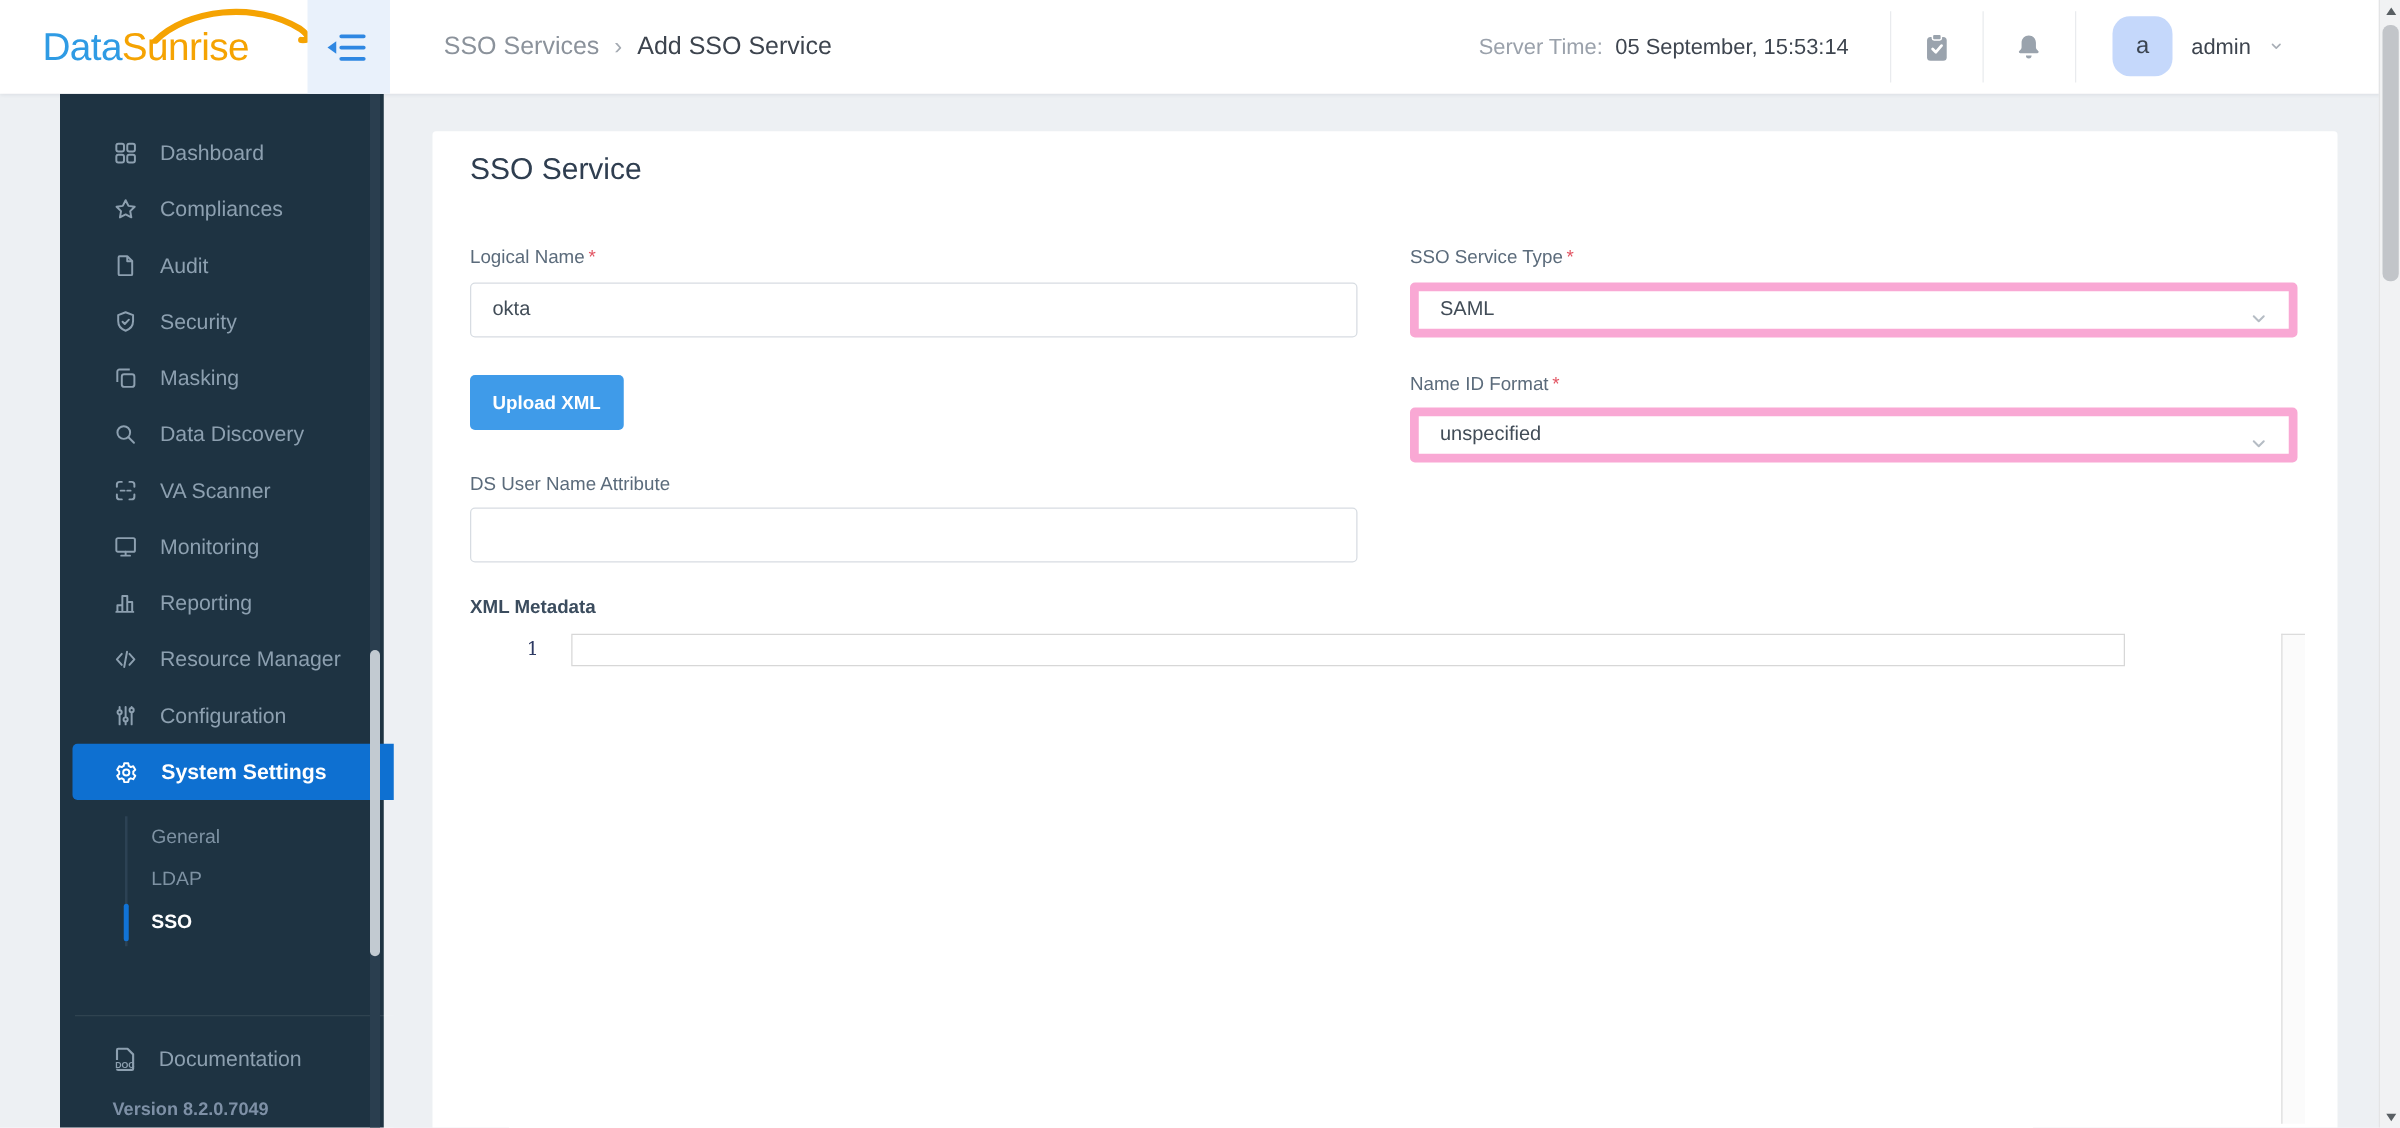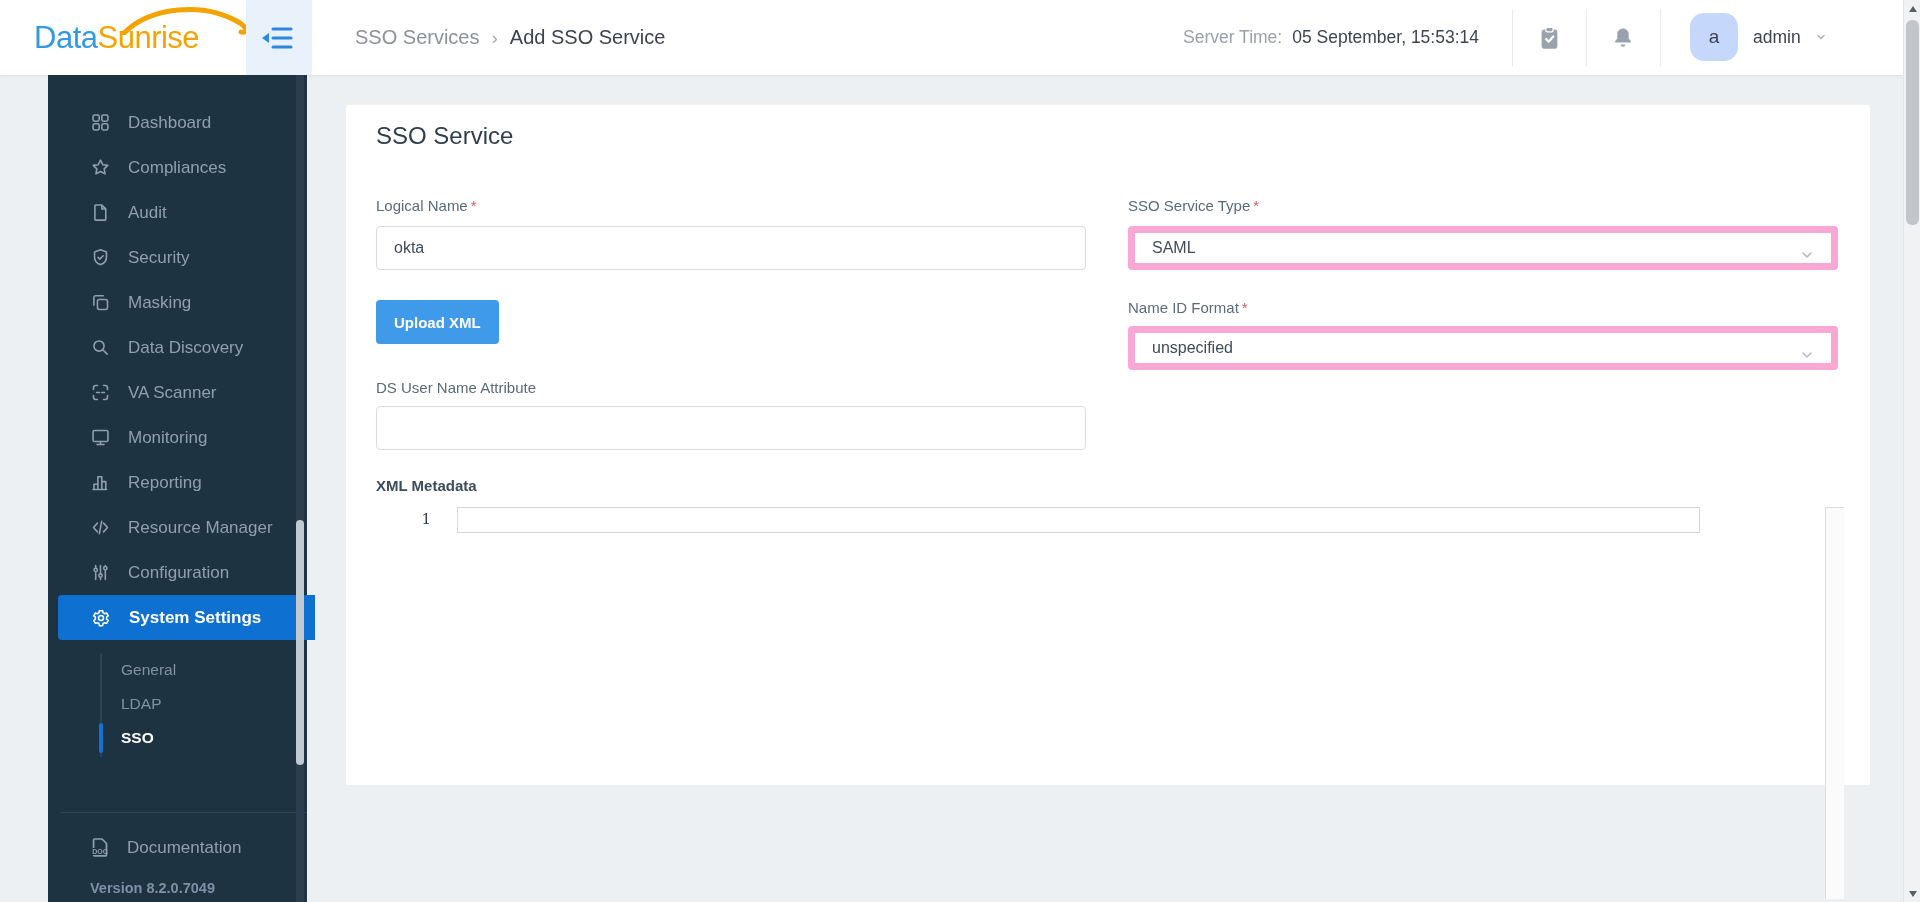--- a/index.html
+++ b/index.html
@@ -40,21 +40,21 @@
   .side-bottom { position:absolute; left:0; bottom:0; width:315px; }
   .side-div { margin:0 12px; border-top:1px solid rgba(255,255,255,.08); }
   .doc-row { display:flex; align-items:center; padding-left:40px; margin-top:22px; color:#8da0b0; font-size:17px; cursor:pointer; }
   .doc-row .nlabel { margin-left:15px; }
   .version { padding-left:42px; margin-top:20px; padding-bottom:6px; font-size:14.5px; font-weight:700; color:#7e90a6; }
   .side-sb-track { position:absolute; right:3px; top:0; width:8px; height:827px; background:#2a3e4f; }
   .side-sb-thumb { position:absolute; right:3px; top:445px; width:8px; height:245px; background:#c2cad1; border-radius:4px; cursor:pointer; }
 
   
   .main { position:absolute; left:315px; top:75px; width:1605px; height:827px; background:#edf0f3; }
-  .card { position:absolute; left:31px; top:30px; width:1524px; height:680px; background:#fff; border-radius:3px 3px 0 0;padding-left:19px; }
+  .card { position:absolute; left:31px; top:30px; width:1524px; height:797px; background:#fff; border-radius:3px 3px 0 0;padding-left:19px; }
   .form-title { position:absolute; left:30px; top:17px; font-size:24px; color:#2f3e50; font-weight:500; }
   .f-label { position:absolute; font-size:15px; color:#5b6b7b; }
   .req { color:#e25563; margin-left:3px; }
   .f-input { position:absolute; height:44px; width:710px; border:1px solid #d7dce2; border-radius:4px; padding:0 17px; font-size:16px; color:#414c57; font-family:"Liberation Sans",sans-serif; background:#fff; outline:none; }
   .f-select { position:absolute; height:44px; width:710px; border:7px solid #f9a8d4; border-radius:4px; padding:0 17px; font-size:16px; color:#414c57; background:#fff; display:flex; align-items:center; cursor:pointer; }
   .f-select .sel-chev { position:absolute; right:16px; top:14px; color:#b5bcc4; }
   .btn-primary { position:absolute; left:30px; top:195px; height:44px; padding:0 18px; background:#3f9be9; border:none; border-radius:4px; color:#fff; font-size:15px; font-weight:700; font-family:"Liberation Sans",sans-serif; cursor:pointer; }
   .xml-label { position:absolute; left:30px; top:372px; font-size:15px; font-weight:700; color:#3b4c5e; }
   .gutter-num { position:absolute; left:30px; top:401px; width:55px; height:26px; line-height:26px; text-align:right; font-family:"DejaVu Serif",serif; font-size:15px; color:#2e3a63; }
   .editor-line { position:absolute; left:111px; top:402px; width:1243px; height:26px; border:1px solid #d7d7d7; background:#fff; cursor:text; }

